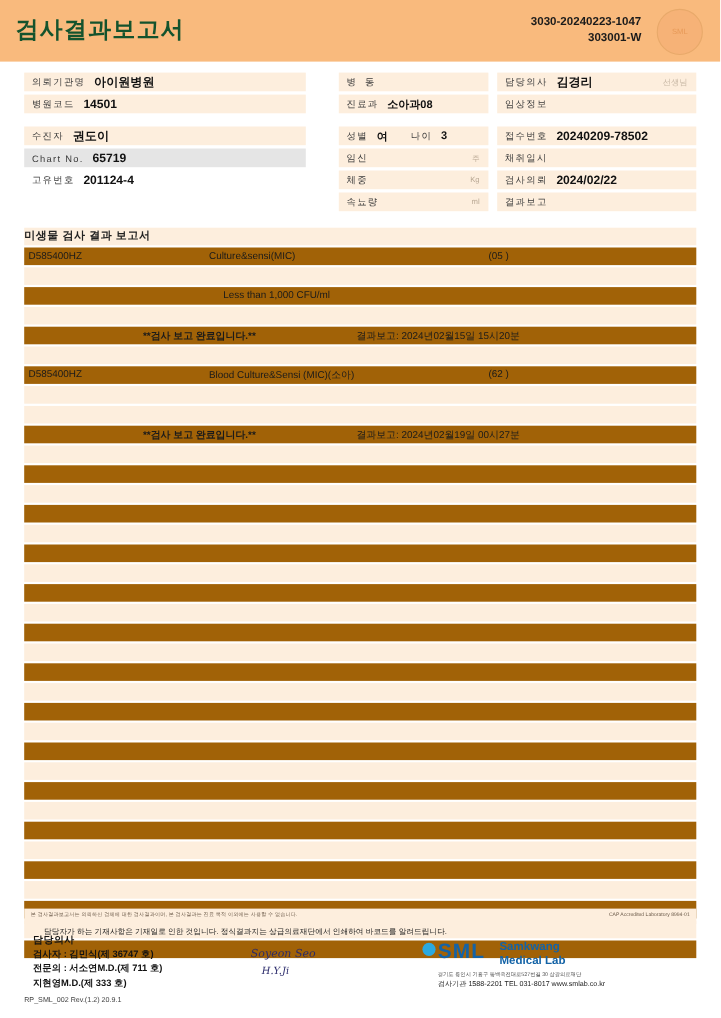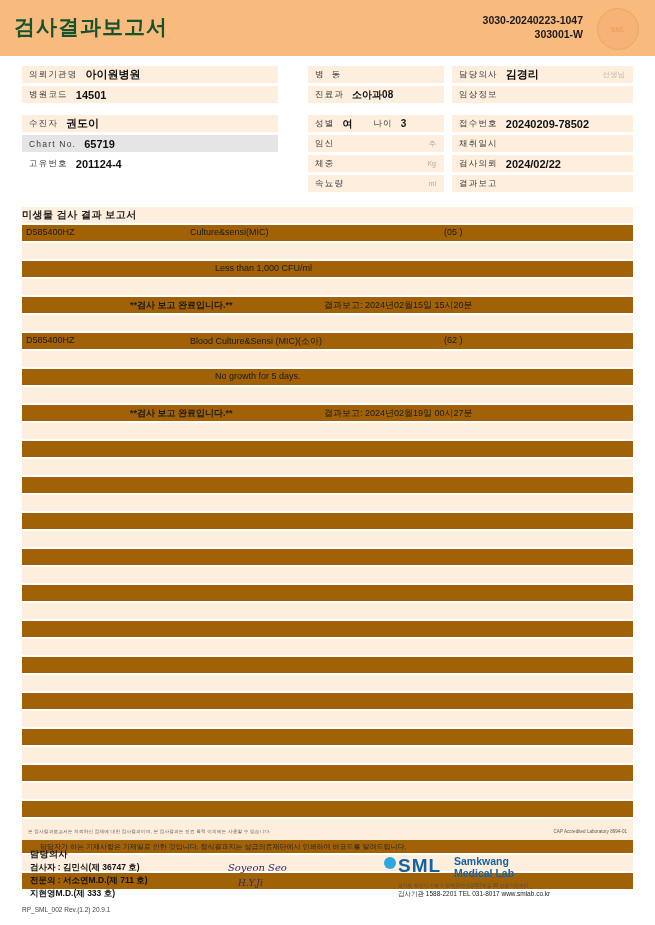--- a/index.html
+++ b/index.html
@@ -123,21 +123,21 @@
     position: relative;
     height: 16px;
     margin-bottom: 2px;
     background: #fdeedd;
   }
   .row.white { background: #a16207; }
   .row span { position: absolute; top: 2px; font-size: 9px; color: #1a1a1a; }
   .c-code  { left: 4px; }
   .c-name  { left: 168px; }
   .c-num   { left: 422px; }
-  .c-mid   { left: 146px; padding-left: 47px; }
+  .c-mid   { left: 134px; padding-left: 47px; }
   .c-done  { left: 108px; font-weight: bold; }
   .c-rep   { left: 302px; }
 
   
   .footer {
     position: absolute;
     left: 0; top: 826px;
     width: 655px;
   }
   .foot-bar {
@@ -362,23 +362,20 @@
       <span class="c-done">**검사  보고  완료입니다.**</span>
       <span class="c-rep">결과보고: 2024년02월15일 15시20분</span>
     </div>
     <div class="row"></div>
     <div class="row white">
       <span class="c-code">D585400HZ</span>
       <span class="c-name">Blood Culture&amp;Sensi (MIC)(소아)</span>
       <span class="c-num">(62 )</span>
     </div>
     <div class="row"></div>
-    <div class="row white">
-      <span class="c-mid">No growth for 5 days.</span>
-    </div>
     <div class="row"></div>
     <div class="row white">
       <span class="c-done">**검사  보고  완료입니다.**</span>
       <span class="c-rep">결과보고: 2024년02월19일 00시27분</span>
     </div>
 
     <div id="filler">
         <div class="row"></div>
         <div class="row white"></div>
         <div class="row"></div>

